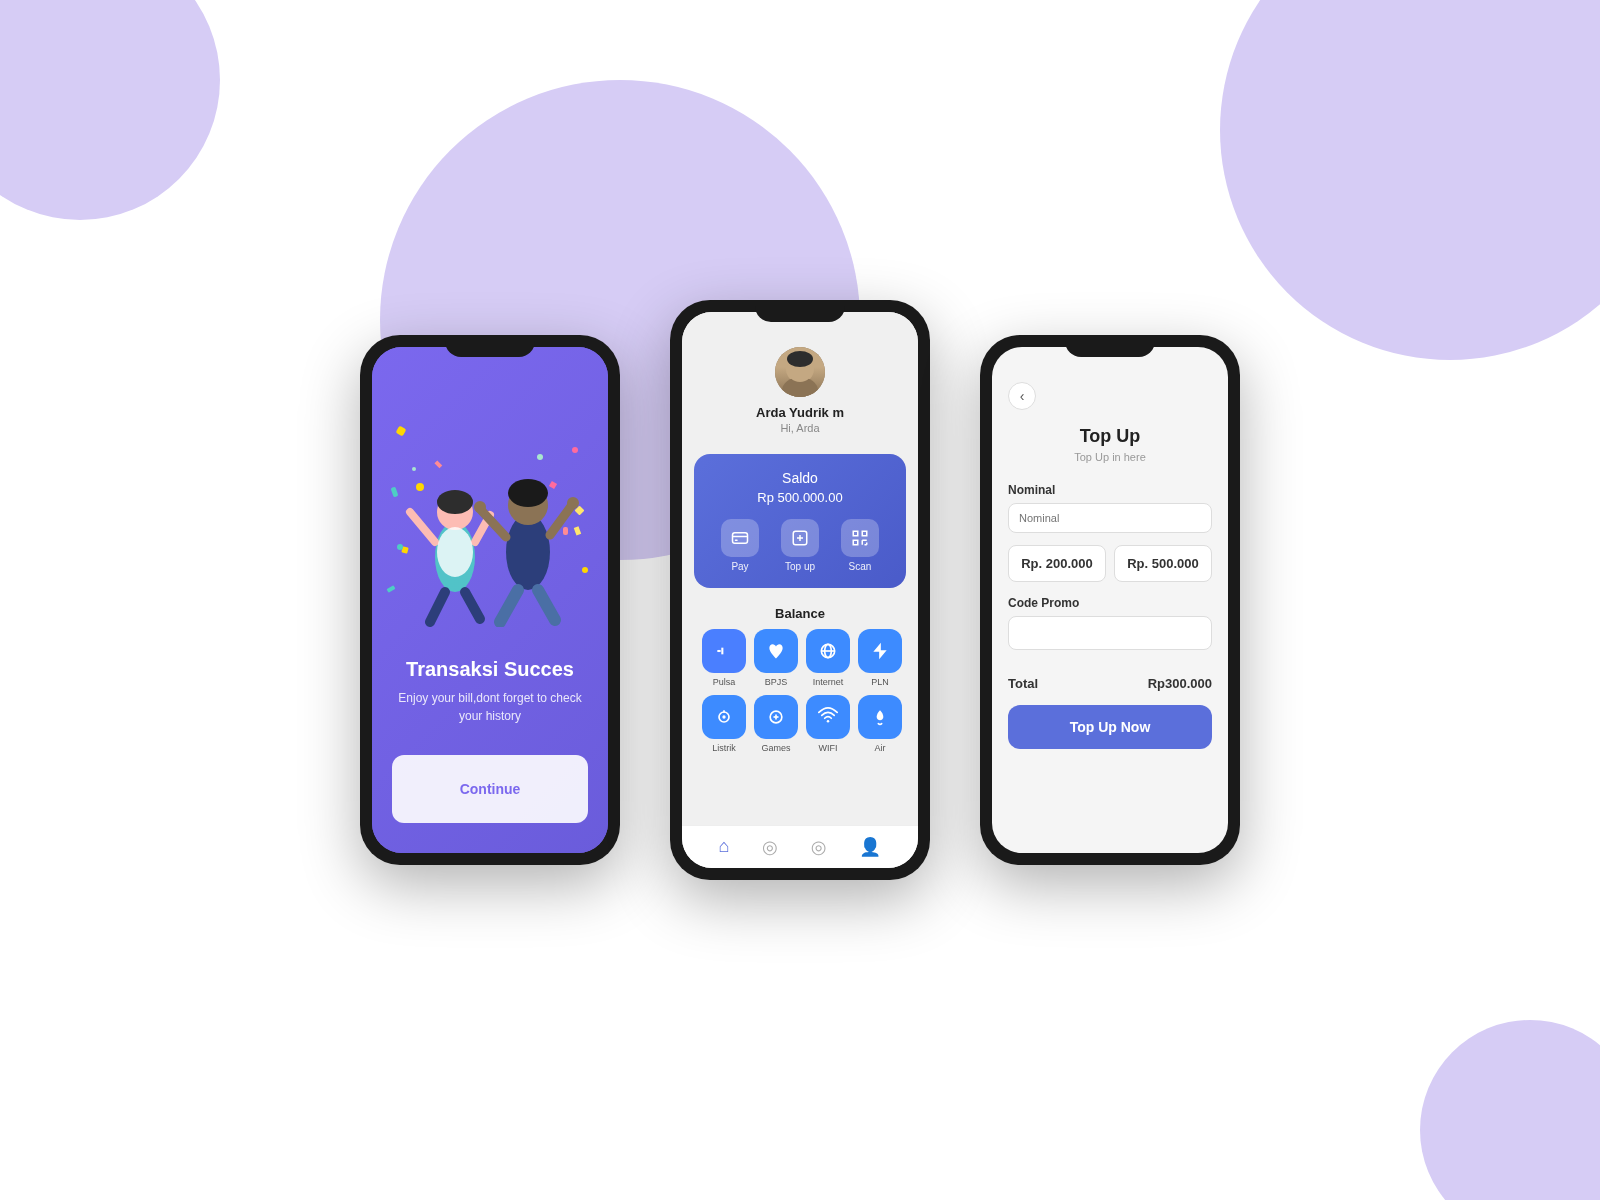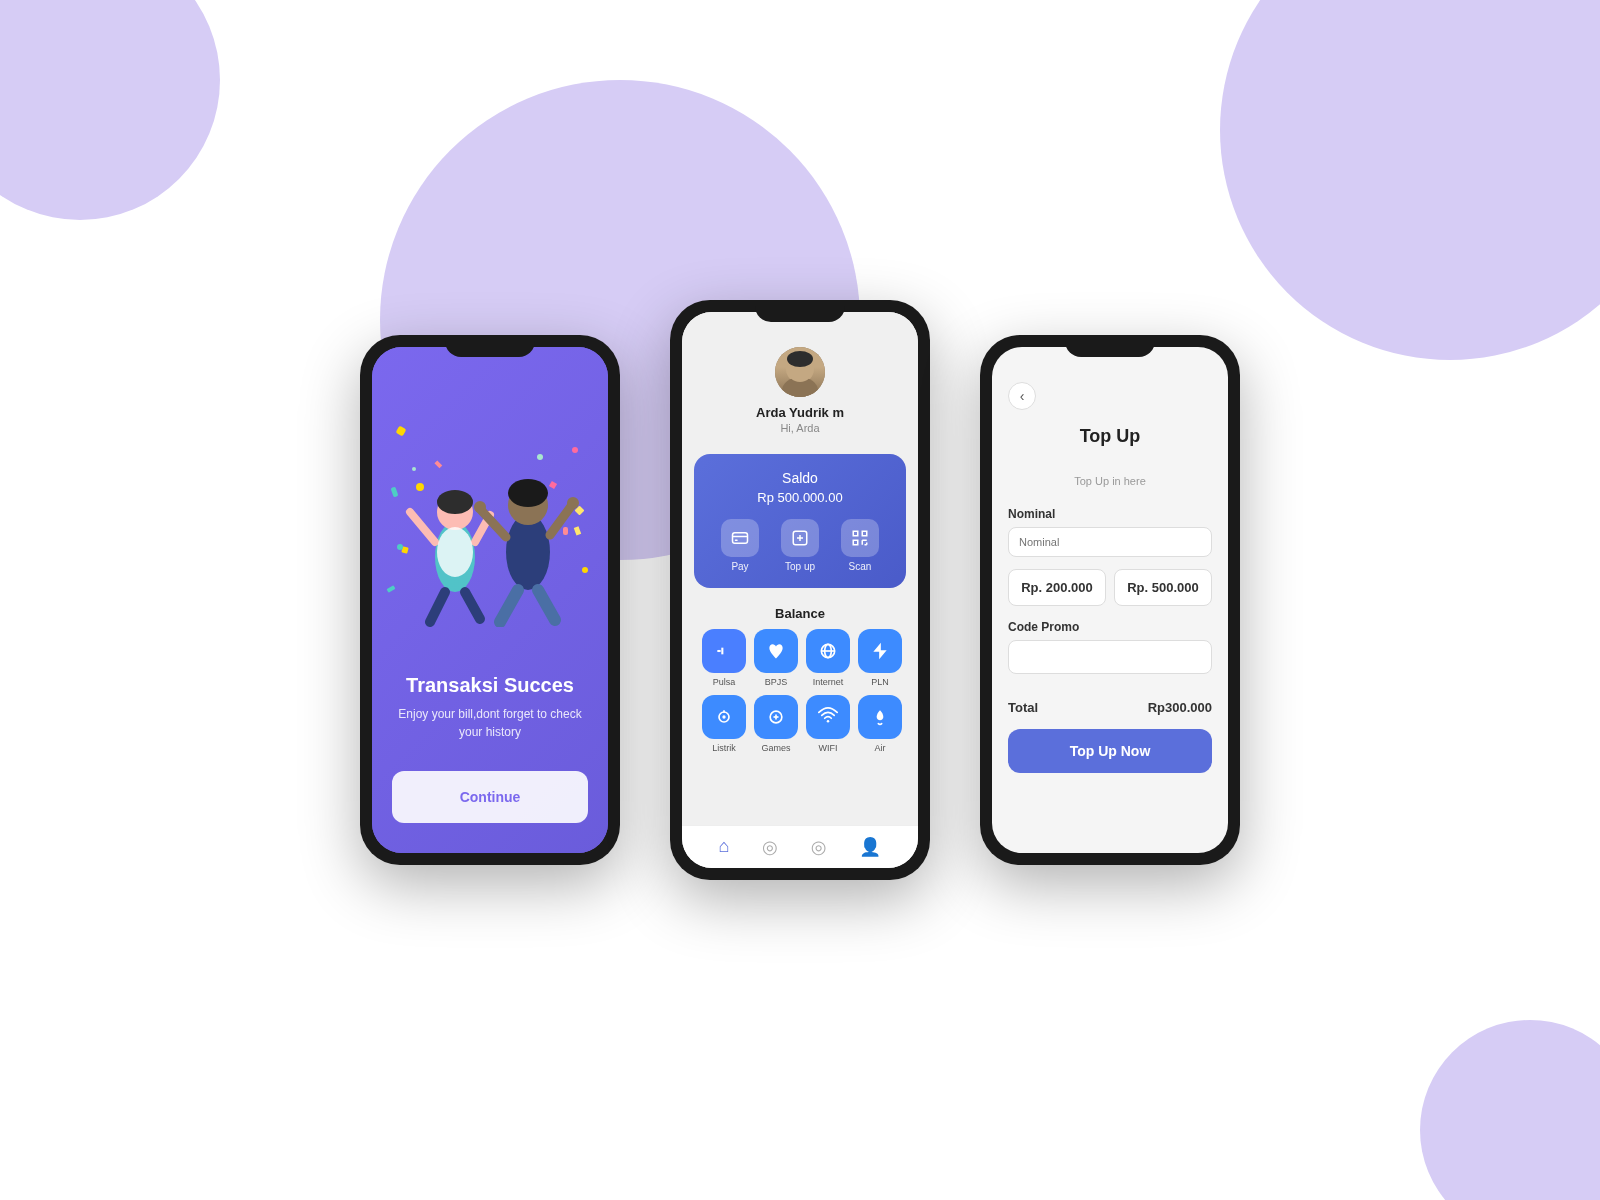--- a/index.html
+++ b/index.html
@@ -112,21 +112,21 @@
     }
 
     .phone1-subtitle {
       color: rgba(255,255,255,0.85);
       font-size: 12px;
       line-height: 1.5;
     }
 
     .continue-btn {
       width: 100%;
-      padding: 18px;
+      padding: 26px;
       background: rgba(255,255,255,0.9);
       border: none;
       border-radius: 12px;
       color: #7B68EE;
       font-size: 14px;
       font-weight: 600;
       cursor: pointer;
       z-index: 5;
     }
 
@@ -326,21 +326,20 @@
       font-size: 18px;
       font-weight: 700;
       color: #222;
     }
 
     .topup-subtitle {
       text-align: center;
       font-size: 11px;
       color: #999;
       margin-bottom: 20px;
-      margin-top: 24px;
     }
 
     .form-group {
       margin-bottom: 12px;
     }
 
     .form-label {
       font-size: 12px;
       font-weight: 600;
       color: #333;

